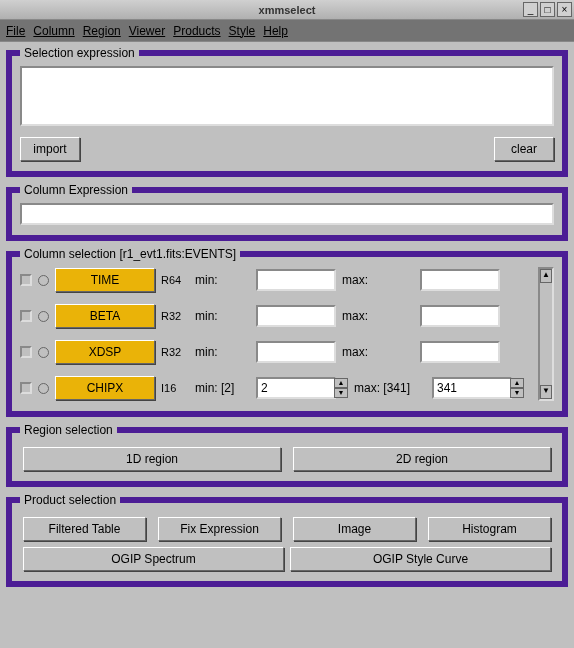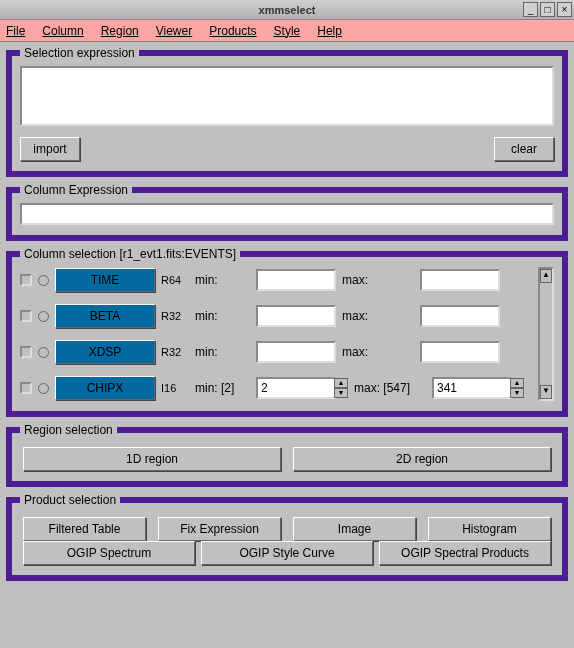--- a/index.html
+++ b/index.html
@@ -29,25 +29,25 @@
   }
   .winbtn {
     width: 15px; height: 15px;
     background: #d0d0d0;
     border: 1px solid #666;
     font-size: 10px; line-height: 13px; text-align: center;
     cursor: default;
   }
   .menubar {
     height: 22px;
-    background: #fca5a5;
+    background: #737373;
     border-bottom: 1px solid #888;
     display: flex; align-items: center;
     padding: 0 6px;
-    gap: 17px;
+    gap: 8px;
   }
   .menuitem { text-decoration: underline; cursor: default; font-size: 12px; }
   .content {
     padding: 4px 6px;
     background: #c0c0c0;
     height: calc(100% - 42px);
     overflow: hidden;
   }
   fieldset {
     border: 6px solid #4c1d95;
@@ -115,21 +115,21 @@
     border: 2px inset #ddd;
     background: #c0c0c0;
   }
   .radio {
     width: 11px; height: 11px;
     border: 1px solid #666;
     border-radius: 50%;
     background: #c0c0c0;
   }
   .colbtn {
-    background: #0369a1;
+    background: #eab308;
     border-top: 1px solid #fff;
     border-left: 1px solid #fff;
     border-right: 1px solid #666;
     border-bottom: 1px solid #666;
     box-shadow: 1px 1px 0 #444;
     width: 100px;
     height: 24px;
     text-align: center;
     line-height: 22px;
     font-size: 12px;
@@ -167,21 +167,21 @@
   }
   .scrollbtn {
     height: 14px;
     background: #c0c0c0;
     border: 1px solid #666;
     font-size: 8px; text-align: center;
   }
   .regionrow, .prodrow {
     display: flex; gap: 6px; margin-top: 4px;
   }
-  .prodrow2 { display: flex; margin-top: 0; align-items: center; }
+  .prodrow2 { display: flex; margin-top: 6px; align-items: center; }
 </style>
 </head>
 <body>
 
 <div class="titlebar">
   <span class="title">xmmselect</span>
   <div class="controls">
     <div class="winbtn">_</div>
     <div class="winbtn">□</div>
     <div class="winbtn">×</div>
@@ -266,21 +266,21 @@
             <div class="colbtn">CHIPX</div>
             <span class="dtype">I16</span>
             <span class="lbl" style="width: 55px;">min: [2]</span>
             <div class="spinwrap">
               <input class="tinput" value="2" style="">
               <div class="spinbtns">
                 <div class="spinbtn">▲</div>
                 <div class="spinbtn">▼</div>
               </div>
             </div>
-            <span class="lbl" style="width: 72px;">max: [547]</span>
+            <span class="lbl" style="width: 72px;">max: [341]</span>
             <div class="spinwrap">
               <input class="tinput" value="341" style="">
               <div class="spinbtns">
                 <div class="spinbtn">▲</div>
                 <div class="spinbtn">▼</div>
               </div>
             </div>
           </div>
         </div>
       <div class="scrollbar">
@@ -302,17 +302,16 @@
     <legend>Product selection</legend>
     <div class="prodrow">
       <div class="btn wide">Filtered Table</div>
       <div class="btn wide">Fix Expression</div>
       <div class="btn wide">Image</div>
       <div class="btn wide">Histogram</div>
     </div>
     <div class="prodrow2">
       <div class="btn wide">OGIP Spectrum</div>
       <div class="btn wide">OGIP Style Curve</div>
-      <div class="btn wide">OGIP Spectral Products</div>
     </div>
   </fieldset>
 
 </div>
 
 </body></html>

